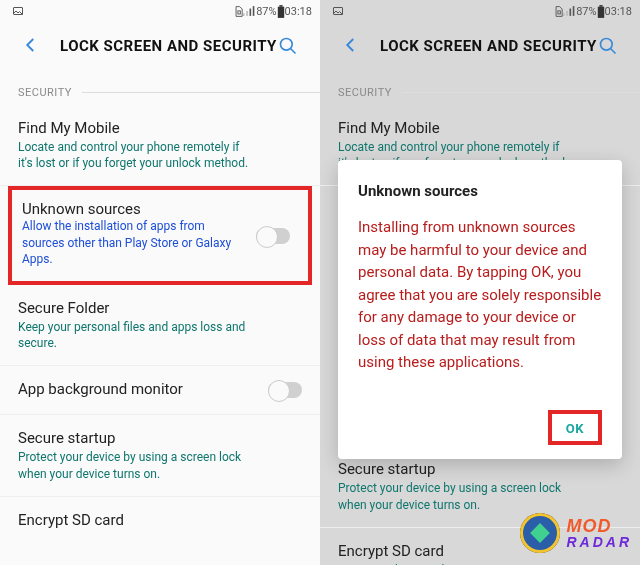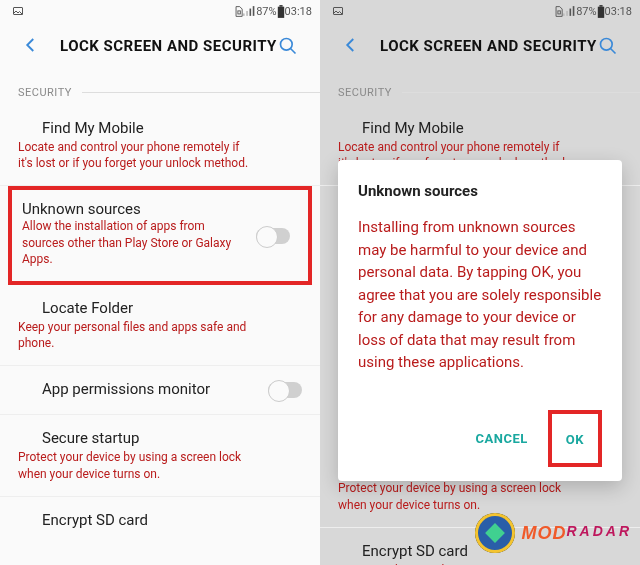--- a/index.html
+++ b/index.html
@@ -67,25 +67,24 @@
   }
 
   .row {
     padding: 14px 18px;
     border-bottom: 1px solid #eee;
   }
   .row .title {
     font-size: 15px;
     color: #222;
     margin-bottom: 2px;
-    margin-left: 24px;
   }
   .row .sub {
     font-size: 12px;
-    color: #b91c1c;
+    color: #0f766e;
     line-height: 1.35;
     padding-right: 50px;
   }
   .row.toggle { position: relative; }
   .toggle-switch {
     position: absolute;
     right: 18px; top: 50%;
     transform: translateY(-50%);
     width: 34px; height: 16px;
     border-radius: 10px;
@@ -101,21 +100,21 @@
     border:1px solid #ccc;
   }
 
   .hl-red {
     border: 4px solid #e32626;
     margin: 0 8px;
     padding: 10px 10px 14px 10px;
     background: #fafafa;
   }
   .hl-red .title { font-size:15px; color:#222; }
-  .hl-red .sub { font-size:12px; color:#b91c1c; padding-right:50px; line-height:1.35; }
+  .hl-red .sub { font-size:12px; color:#1d4ed8; padding-right:50px; line-height:1.35; }
   .dialog {
     position:absolute;
     left: 18px; right: 18px;
     top: 160px;
     background:#fff;
     border-radius: 4px;
     padding: 22px 20px 14px 20px;
     box-shadow: 0 6px 20px rgba(0,0,0,0.2);
   }
   .dialog .d-title {
@@ -133,21 +132,21 @@
   }
   .dialog .btn {
     font-size: 13px; font-weight:700;
     color:#1aa8a0;
     padding: 8px 12px;
     letter-spacing:0.5px;
     cursor:pointer;
   }
   .ok-hl {
     border: 4px solid #e32626;
-    padding: 15px 6px;
+    padding: 4px 6px;
   }
   .ok-hl .btn { padding: 4px 8px; }
 
   
   .phone.right .content { filter: none; }
 
   
   .watermark {
     position:absolute;
     right: 8px; bottom: 12px;
@@ -161,23 +160,23 @@
     position:relative;
     box-shadow: 0 0 0 3px #f4c430 inset;
   }
   .wm-badge::after{
     content:"";
     position:absolute; left:50%; top:50%;
     width:14px; height:14px;
     transform: translate(-50%,-50%) rotate(45deg);
     background:#40d090;
   }
-  .wm-text { display:flex; flex-direction:row; line-height:1; font-weight:800; font-style:italic; }
+  .wm-text { display:flex; flex-direction:column; line-height:1; font-weight:800; font-style:italic; }
   .wm-text .l1 { color:#f05a2a; font-size:18px; letter-spacing:1px; }
-  .wm-text .l2 { color:#be185d; font-size:14px; letter-spacing:3px; }
+  .wm-text .l2 { color:#6d28d9; font-size:14px; letter-spacing:3px; }
 
   svg { display:block; }
 </style>
 </head>
 <body>
 
 <div class="phone">
   <div class="statusbar left">
     <span class="sb-left">
       <span class="sb-icon">
@@ -236,26 +235,26 @@
     <div class="sub">Locate and control your phone remotely if it's lost or if you forget your unlock method.</div>
   </div>
 
   <div class="hl-red toggle" style="position:relative;">
     <div class="title">Unknown sources</div>
     <div class="sub">Allow the installation of apps from sources other than Play Store or Galaxy Apps.</div>
     <div class="toggle-switch"></div>
   </div>
 
   <div class="row">
-    <div class="title">Locate Folder</div>
-    <div class="sub">Keep your personal files and apps safe and phone.</div>
+    <div class="title">Secure Folder</div>
+    <div class="sub">Keep your personal files and apps loss and secure.</div>
   </div>
 
   <div class="row toggle">
-    <div class="title">App permissions monitor</div>
+    <div class="title">App background monitor</div>
     <div class="toggle-switch"></div>
   </div>
 
   <div class="row">
     <div class="title">Secure startup</div>
     <div class="sub">Protect your device by using a screen lock when your device turns on.</div>
   </div>
 
   <div class="row" style="border:none">
     <div class="title">Encrypt SD card</div>
@@ -333,21 +332,20 @@
     <div class="row" style="border:none">
       <div class="title">Encrypt SD card</div>
       <div class="sub">No SD card inserted</div>
     </div>
   </div>
 
   <div class="dialog">
     <div class="d-title">Unknown sources</div>
     <div class="d-body">Installing from unknown sources may be harmful to your device and personal data. By tapping OK, you agree that you are solely responsible for any damage to your device or loss of data that may result from using these applications.</div>
     <div class="d-actions">
-      <span class="btn">CANCEL</span>
       <span class="ok-hl">
         <span class="btn">OK</span>
       </span>
     </div>
   </div>
 </div>
 
 <div class="watermark">
   <div class="wm-badge"></div>
   <div class="wm-text">

